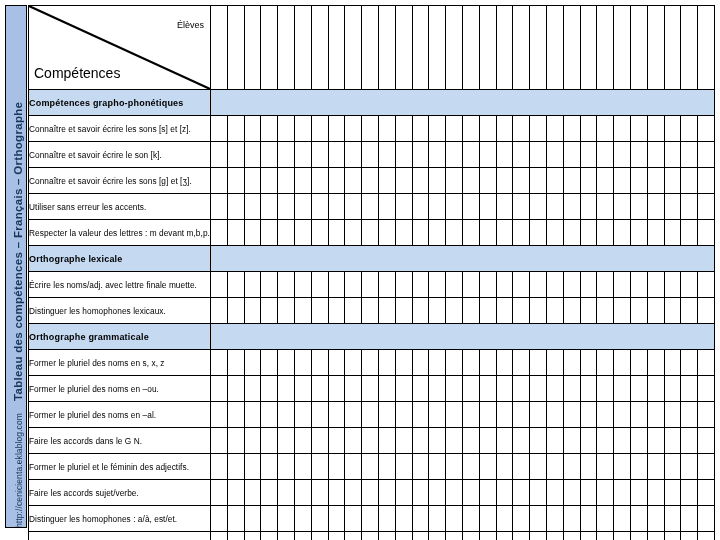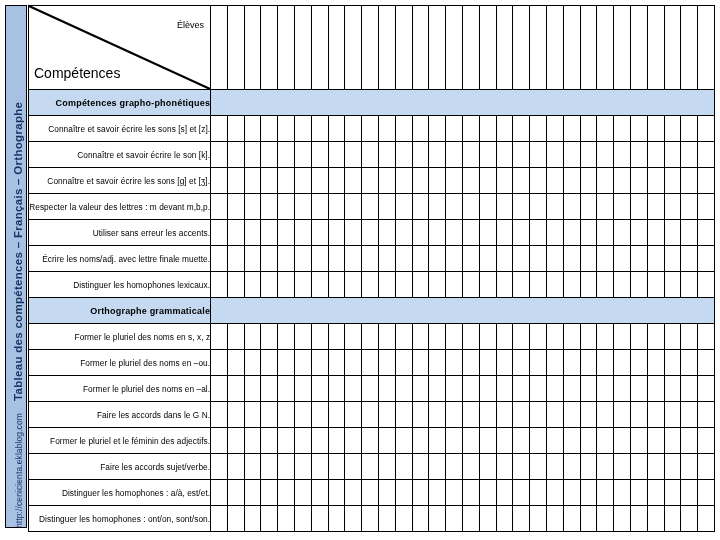--- a/index.html
+++ b/index.html
@@ -82,21 +82,20 @@
   
   td.label-cell {
     width: 212px;
     height: 25px;
     font-size: 8.3px;
     color: #000000;
     padding: 0 0 0 5px;
     letter-spacing: 0.05px;
     white-space: nowrap;
     overflow: hidden;
-    text-align: right;
   }
   
   tr.section td.label-cell,
   tr.section td.band-cell {
     background: #c5d9f1;
   }
   tr.section td.label-cell {
     font-size: 9px;
     font-weight: bold;
     letter-spacing: 0.2px;
@@ -298,20 +297,53 @@
           <td class="tick"></td>
           <td class="tick"></td>
           <td class="tick"></td>
           <td class="tick"></td>
           <td class="tick"></td>
           <td class="tick"></td>
           <td class="tick"></td>
           <td class="tick"></td>
         </tr>
         <tr>
+          <td class="label-cell">Utiliser sans erreur les accents.</td>
+          <td class="tick"></td>
+          <td class="tick"></td>
+          <td class="tick"></td>
+          <td class="tick"></td>
+          <td class="tick"></td>
+          <td class="tick"></td>
+          <td class="tick"></td>
+          <td class="tick"></td>
+          <td class="tick"></td>
+          <td class="tick"></td>
+          <td class="tick"></td>
+          <td class="tick"></td>
+          <td class="tick"></td>
+          <td class="tick"></td>
+          <td class="tick"></td>
+          <td class="tick"></td>
+          <td class="tick"></td>
+          <td class="tick"></td>
+          <td class="tick"></td>
+          <td class="tick"></td>
+          <td class="tick"></td>
+          <td class="tick"></td>
+          <td class="tick"></td>
+          <td class="tick"></td>
+          <td class="tick"></td>
+          <td class="tick"></td>
+          <td class="tick"></td>
+          <td class="tick"></td>
+          <td class="tick"></td>
+          <td class="tick"></td>
+        </tr>
+        <tr>
           <td class="label-cell">Respecter la valeur des lettres : m devant m,b,p.</td>
           <td class="tick"></td>
           <td class="tick"></td>
           <td class="tick"></td>
           <td class="tick"></td>
           <td class="tick"></td>
           <td class="tick"></td>
           <td class="tick"></td>
           <td class="tick"></td>
           <td class="tick"></td>
@@ -330,52 +362,23 @@
           <td class="tick"></td>
           <td class="tick"></td>
           <td class="tick"></td>
           <td class="tick"></td>
           <td class="tick"></td>
           <td class="tick"></td>
           <td class="tick"></td>
           <td class="tick"></td>
           <td class="tick"></td>
         </tr>
-        <tr>
-          <td class="label-cell">Utiliser sans erreur les accents.</td>
-          <td class="tick"></td>
-          <td class="tick"></td>
-          <td class="tick"></td>
-          <td class="tick"></td>
-          <td class="tick"></td>
-          <td class="tick"></td>
-          <td class="tick"></td>
-          <td class="tick"></td>
-          <td class="tick"></td>
-          <td class="tick"></td>
-          <td class="tick"></td>
-          <td class="tick"></td>
-          <td class="tick"></td>
-          <td class="tick"></td>
-          <td class="tick"></td>
-          <td class="tick"></td>
-          <td class="tick"></td>
-          <td class="tick"></td>
-          <td class="tick"></td>
-          <td class="tick"></td>
-          <td class="tick"></td>
-          <td class="tick"></td>
-          <td class="tick"></td>
-          <td class="tick"></td>
-          <td class="tick"></td>
-          <td class="tick"></td>
-          <td class="tick"></td>
-          <td class="tick"></td>
-          <td class="tick"></td>
-          <td class="tick"></td>
+        <tr class="section">
+          <td class="label-cell">Orthographe lexicale</td>
+          <td class="band-cell" colspan="30"></td>
         </tr>
         <tr>
           <td class="label-cell">Écrire les noms/adj. avec lettre finale muette.</td>
           <td class="tick"></td>
           <td class="tick"></td>
           <td class="tick"></td>
           <td class="tick"></td>
           <td class="tick"></td>
           <td class="tick"></td>
           <td class="tick"></td>

